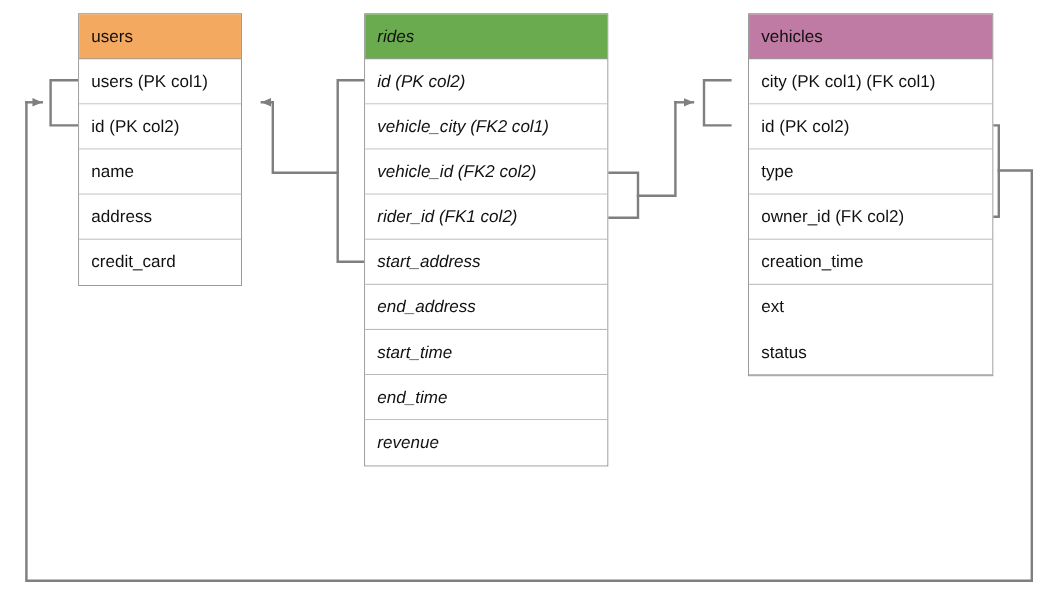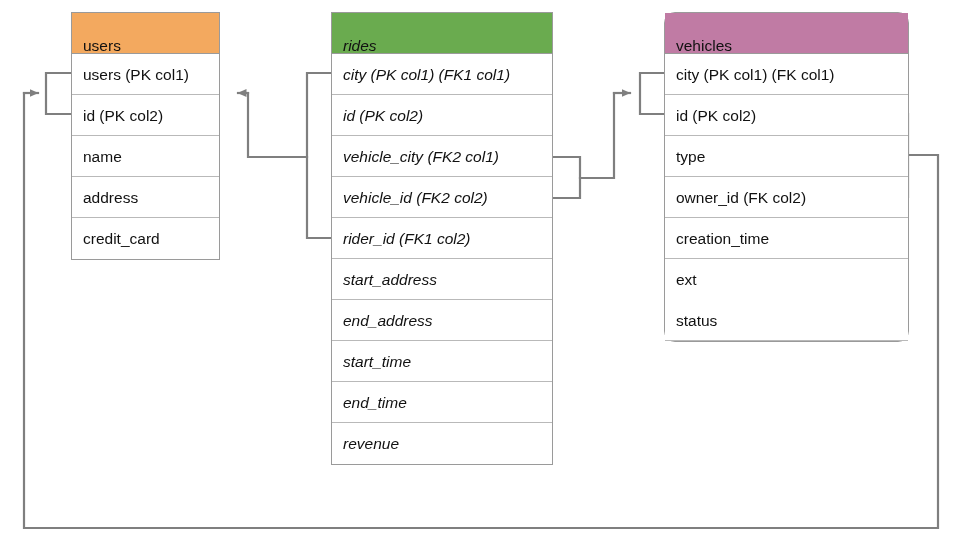--- a/index.html
+++ b/index.html
@@ -26,21 +26,21 @@
   .table-box {
     position: absolute;
     box-sizing: border-box;
     border: 1px solid #9a9a9a;
     background: #ffffff;
   }
   .table-header {
     box-sizing: border-box;
     height: 41px;
     line-height: 41px;
-    padding: 12px 0 0 11px;
+    padding: 0 0 0 11px;
     font-size: 15.5px;
     color: #111111;
     border-bottom: 1px solid #9a9a9a;
     white-space: nowrap;
     overflow: hidden;
   }
   .table-row {
     box-sizing: border-box;
     height: 41px;
     line-height: 41px;
@@ -98,33 +98,32 @@
     <div class="table-header" style="background:#f3a95f;">users</div>
     <div class="table-row">users (PK col1)</div>
     <div class="table-row">id (PK col2)</div>
     <div class="table-row">name</div>
     <div class="table-row">address</div>
     <div class="table-row last">credit_card</div>
   </div>
 
   <div class="table-box" style="left:331px; top:12px; width:222px;font-style:italic;">
     <div class="table-header" style="background:#6aab4f;">rides</div>
-    <div class="table-row">city (PK col1) (FK1 col1)</div>
     <div class="table-row">id (PK col2)</div>
     <div class="table-row">vehicle_city (FK2 col1)</div>
     <div class="table-row">vehicle_id (FK2 col2)</div>
     <div class="table-row">rider_id (FK1 col2)</div>
     <div class="table-row">start_address</div>
     <div class="table-row">end_address</div>
     <div class="table-row">start_time</div>
     <div class="table-row">end_time</div>
     <div class="table-row last">revenue</div>
   </div>
 
-  <div class="table-box" style="left:664px; top:12px; width:245px;border-radius:11px;">
+  <div class="table-box" style="left:680px; top:12px; width:223px;">
     <div class="table-header" style="background:#c07ba4;">vehicles</div>
     <div class="table-row">city (PK col1) (FK col1)</div>
     <div class="table-row">id (PK col2)</div>
     <div class="table-row">type</div>
     <div class="table-row">owner_id (FK col2)</div>
     <div class="table-row">creation_time</div>
     <div class="table-row last">ext</div>
     <div class="table-row">status</div>
   </div>
 

